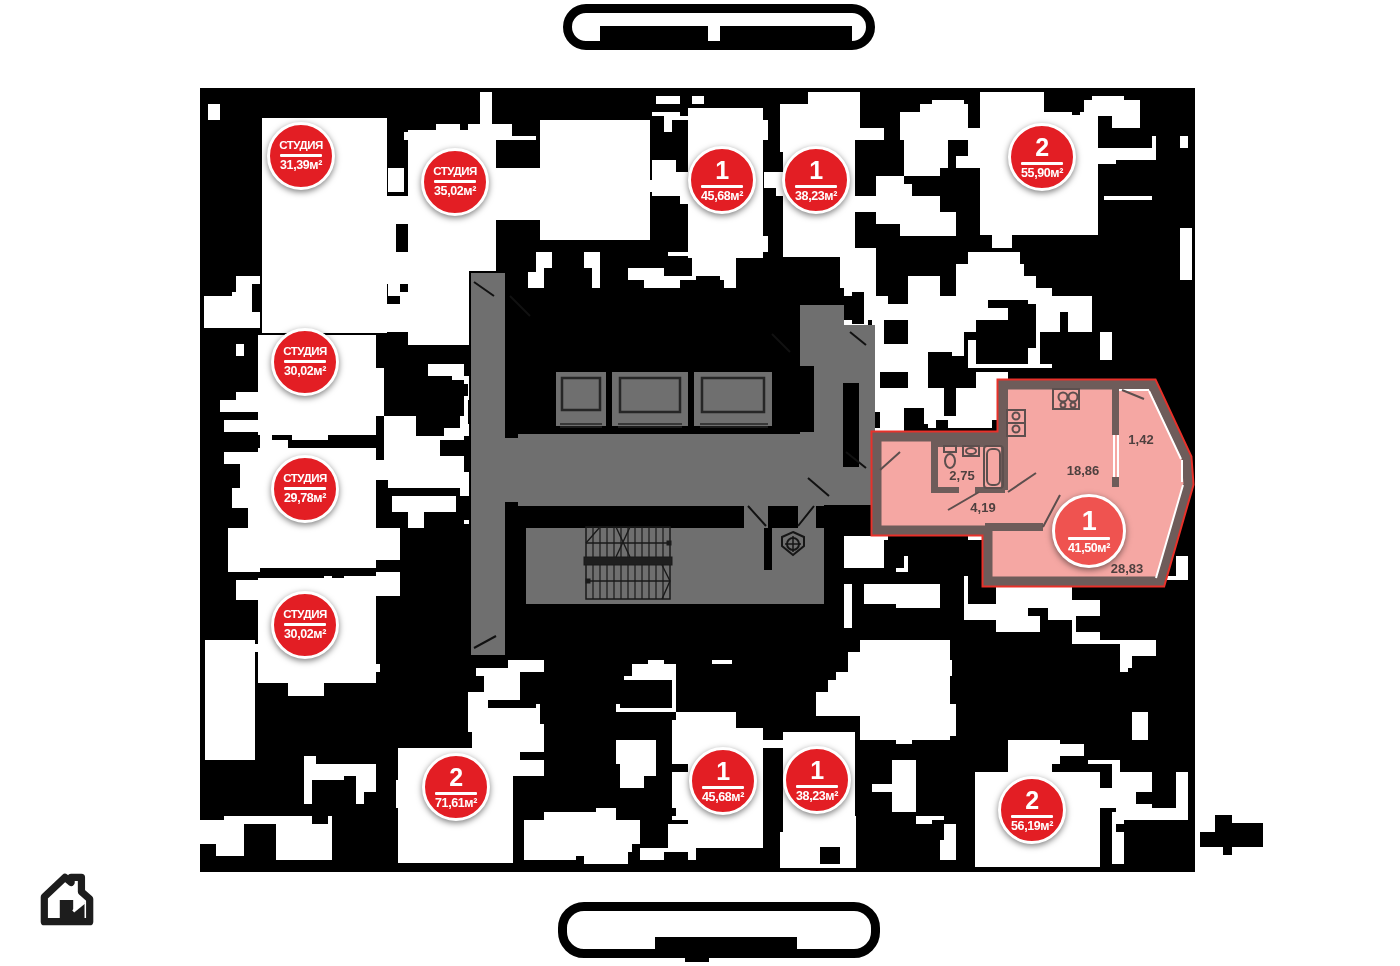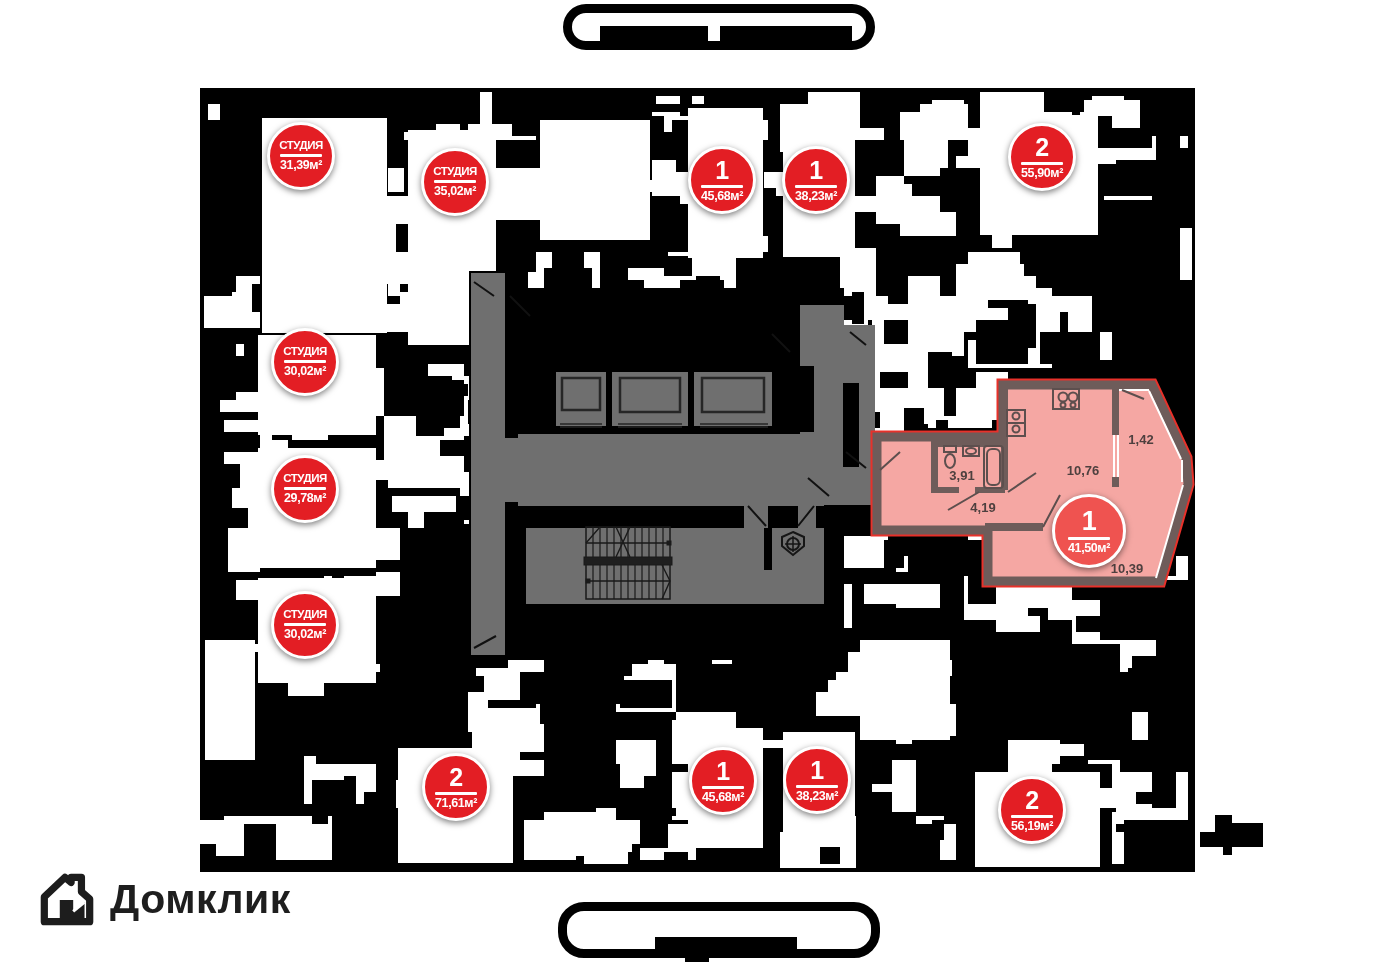--- a/index.html
+++ b/index.html
@@ -658,24 +658,24 @@
         <circle cx="1016" cy="429" r="3.5"></circle>
       </g>
     </g>
 
     <g stroke="#5d4f4e" stroke-width="2">
       <path d="M1008 492L1036 473M948 510L979 492M1043 527L1060 495M1122 390L1144 399M880 470L900 452"></path>
     </g>
   </svg>
 
   <span class="dim" style="left:1141px;top:439px;">1,42</span>
-  <span class="dim" style="left:1083px;top:470px;">10,76</span>
-  <span class="dim" style="left:962px;top:475px;">3,91</span>
+  <span class="dim" style="left:1083px;top:470px;">18,86</span>
+  <span class="dim" style="left:962px;top:475px;">2,75</span>
   <span class="dim" style="left:983px;top:507px;">4,19</span>
-  <span class="dim" style="left:1127px;top:568px;">10,39</span>
+  <span class="dim" style="left:1127px;top:568px;">28,83</span>
 
   <div class="badge" style="left:301px;top:156px;">
     <div class="type">СТУДИЯ</div>
       <div class="rule"></div>
     <div class="area">31,39м²</div>
     </div>
   <div class="badge" style="left:455px;top:182px;">
     <div class="type">СТУДИЯ</div>
       <div class="rule"></div>
     <div class="area">35,02м²</div>
@@ -748,16 +748,15 @@
     <div class="bar" style="left:88px;top:26px;width:142px;height:16px;"></div>
     <div class="bar" style="left:118px;top:46px;width:24px;height:5px;"></div>
   </div>
 
   <div class="logo">
     <svg width="66" height="66" viewBox="0 0 64 64" style="position:static;">
       <path d="M10 30 L30 11 L36 16 L36 11 L46 11 L46 25 L54 32 L54 54 L10 54 Z" fill="#fff" stroke="#1d1d1d" stroke-width="7" stroke-linejoin="round"></path>
       <path d="M25 33 h13 v11 l11 -9 v19 h-24 z" fill="#1d1d1d"></path>
       <path d="M38 44 l11 -9" stroke="#fff" stroke-width="3"></path>
     </svg>
-    <span class="logo-text">Домклик</span>
   </div>
 
 </div>
 
 </body></html>

